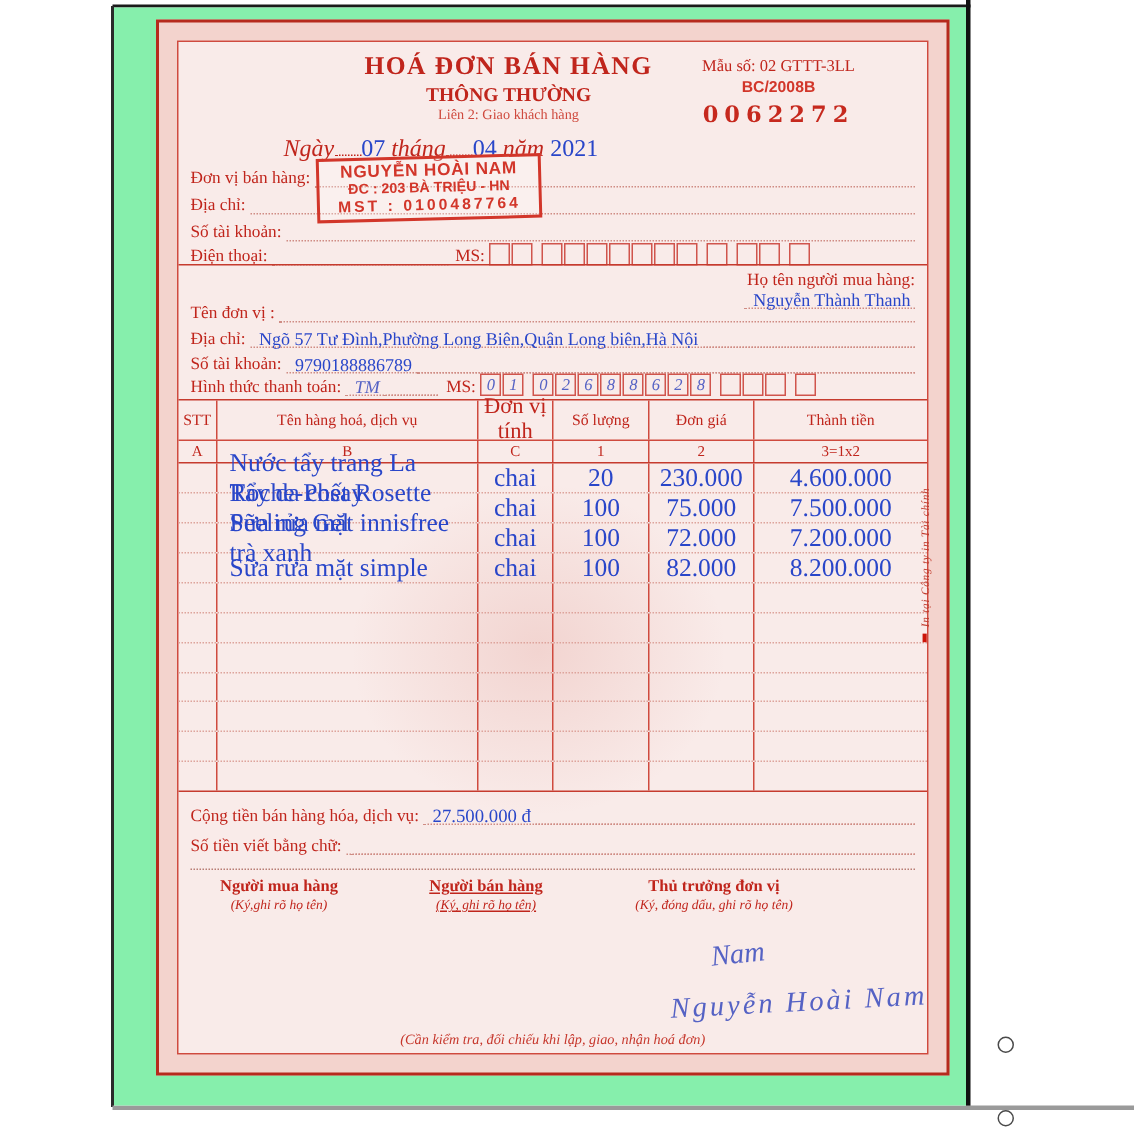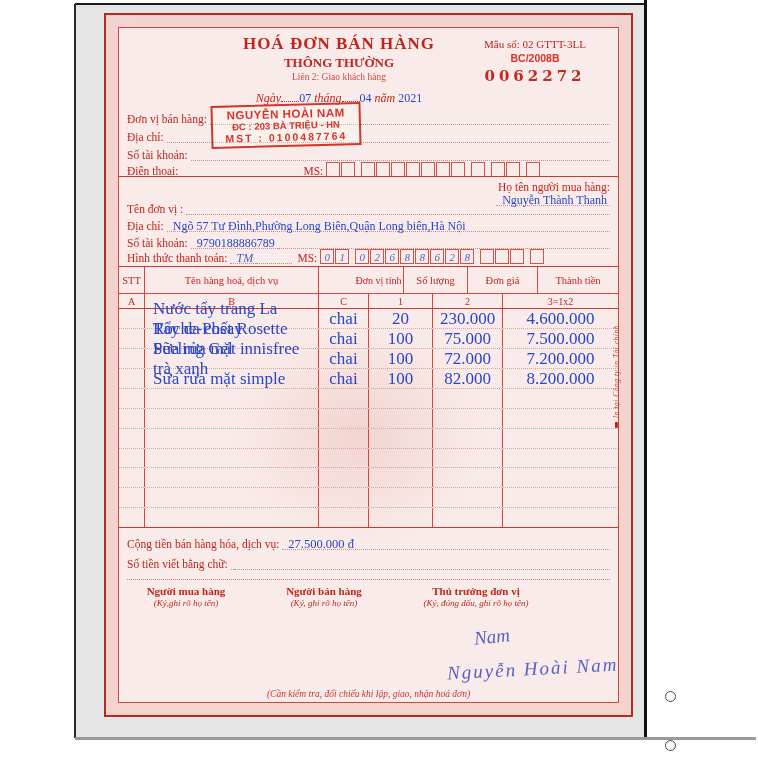--- a/index.html
+++ b/index.html
@@ -6,21 +6,21 @@
   html,body { width:758px; height:758px; background:#ffffff; overflow:hidden;
               font-family:"Liberation Serif","DejaVu Serif",serif; }
   .canvas { position:relative; width:758px; height:758px; background:#fff; }
 
   
   .scan-top    { position:absolute; left:75px; top:3px; width:572px; height:2px; background:#1a1a1a; }
   .scan-left   { position:absolute; left:74px; top:4px; width:2px; height:734px; background:#2a2a2a; }
   .scan-right  { position:absolute; left:644px; top:0; width:3px; height:738px; background:#111; }
   .scan-bottom { position:absolute; left:75px; top:737px; width:681px; height:3px; background:#9a9a9a; }
 
-  .paper { position:absolute; left:76px; top:5px; width:568px; height:732px; background:#e5e5e5; }
+  .paper { position:absolute; left:76px; top:5px; width:568px; height:732px; background:#86efac; }
 
   .hole { position:absolute; width:11px; height:11px; border-radius:50%;
           border:1.5px solid #4a4a4a; background:#fff; }
   .hole1 { left:665px; top:691px; } .hole2 { left:665px; top:740px; }
 
   
   .ornament { position:absolute; left:28px; top:8px; width:529px; height:704px;
     background-color:#f3d3cd;
     background-image:
       radial-gradient(circle, #ca372b 1.7px, rgba(202,55,43,0) 2.5px),
@@ -35,28 +35,28 @@
     background:radial-gradient(ellipse, rgba(214,120,108,0.20), rgba(214,120,108,0) 68%);
     pointer-events:none; }
   .blue { color:#2946c9; }
   .hand { color:#5562c4; font-style:italic; }
 
   
   .hdr-center { position:absolute; left:70px; top:6px; width:300px; text-align:center; }
   .title { font-size:17px; font-weight:bold; letter-spacing:1px; color:#c0251c; }
   .subtitle { font-size:13px; font-weight:bold; color:#c0251c; margin-top:1px; }
   .lien { font-size:9.5px; color:#cf4a3e; margin-top:1px; }
-  .hdr-right { position:absolute; right:8px; top:10px; width:150px; text-align:center; }
+  .hdr-right { position:absolute; right:24px; top:10px; width:150px; text-align:center; }
   .form-no { font-size:11px; color:#c0251c; }
   .serial { font-size:10.5px; font-weight:bold; color:#d2362a;
             font-family:"Liberation Sans",sans-serif; margin-top:2px; }
   .inv-no { font-size:15px; font-weight:bold; letter-spacing:4px; color:#c6291e;
             font-family:"DejaVu Serif",serif; margin-top:3px; }
-  .date-line { position:absolute; left:70px; top:63px; width:300px; text-align:center;
-               font-size:12px; font-style:italic; color:#c0251c; }
+  .date-line { position:absolute; left:70px; top:63px; width:300px; 
+               font-size:16px; font-style:italic; color:#c0251c; }
   .date-line .blue { font-style:normal; }
   .dots { display:inline-block; width:18px; border-bottom:1px dotted #c0251c; height:10px; }
 
   
   .fline { position:absolute; left:8px; right:8px; height:17px; display:flex;
            align-items:flex-end; font-size:11.5px; color:#c0251c; }
   .fl-fill { flex:1; border-bottom:1px dotted #cf8c84; height:13px; margin-left:3px;
              display:flex; align-items:flex-start; }
   .fl-val { font-size:12px; padding-left:6px; white-space:nowrap; }
 
@@ -91,21 +91,21 @@
   .tempty:last-child { border-bottom:none; }
 
   
   .totals1 { top:505px; } .totals2 { top:525px; }
   .sep-dot { position:absolute; left:8px; right:8px; top:551px; border-top:1px dotted #b87d74; }
 
   
   .sig { position:absolute; top:557px; text-align:center; color:#c0251c; }
   .sig-t { font-size:11px; font-weight:bold; }
   .sig-n { font-size:9px; font-style:italic; margin-top:1px; }
-  .sig1 { left:2px; width:130px; } .sig2 { left:135px; width:140px; } .sig3 { left:272px; width:170px; }
+  .sig1 { left:2px; width:130px; } .sig2 { left:135px; width:140px;text-decoration:underline; } .sig3 { left:272px; width:170px; }
 
   .hand-sign { position:absolute; left:355px; top:598px; font-size:19px; transform:rotate(-6deg); }
   .hand-name { position:absolute; left:328px; top:630px; font-size:19px; white-space:nowrap;
                transform:rotate(-3deg); letter-spacing:2px; }
 
   .footer-note { position:absolute; left:0; right:0; bottom:3px; text-align:center;
                  font-size:9.5px; font-style:italic; color:#c6362b; }
 
   .side-note { position:absolute; left:536px; top:295px; height:130px; width:12px;
                writing-mode:vertical-rl; transform:rotate(180deg);
@@ -236,21 +236,21 @@
               <span class="msbox"></span>
               <span class="msgap"></span>
             <span class="msbox"></span>
           </span>
         </div>
 
         <div class="tbl">
           <div class="trow thead">
             <div class="cell c1">STT</div>
             <div class="cell c2">Tên hàng hoá, dịch vụ</div>
-            <div class="cell c3" style="font-size:10px;margin-left:35px;">Đơn vị tính</div>
+            <div class="cell c3" style="font-size:15px;">Đơn vị tính</div>
             <div class="cell c4">Số lượng</div>
             <div class="cell c5">Đơn giá</div>
             <div class="cell c6">Thành tiền</div>
           </div>
           <div class="trow tsub">
             <div class="cell c1">A</div>
             <div class="cell c2">B</div>
             <div class="cell c3">C</div>
             <div class="cell c4">1</div>
             <div class="cell c5">2</div>

